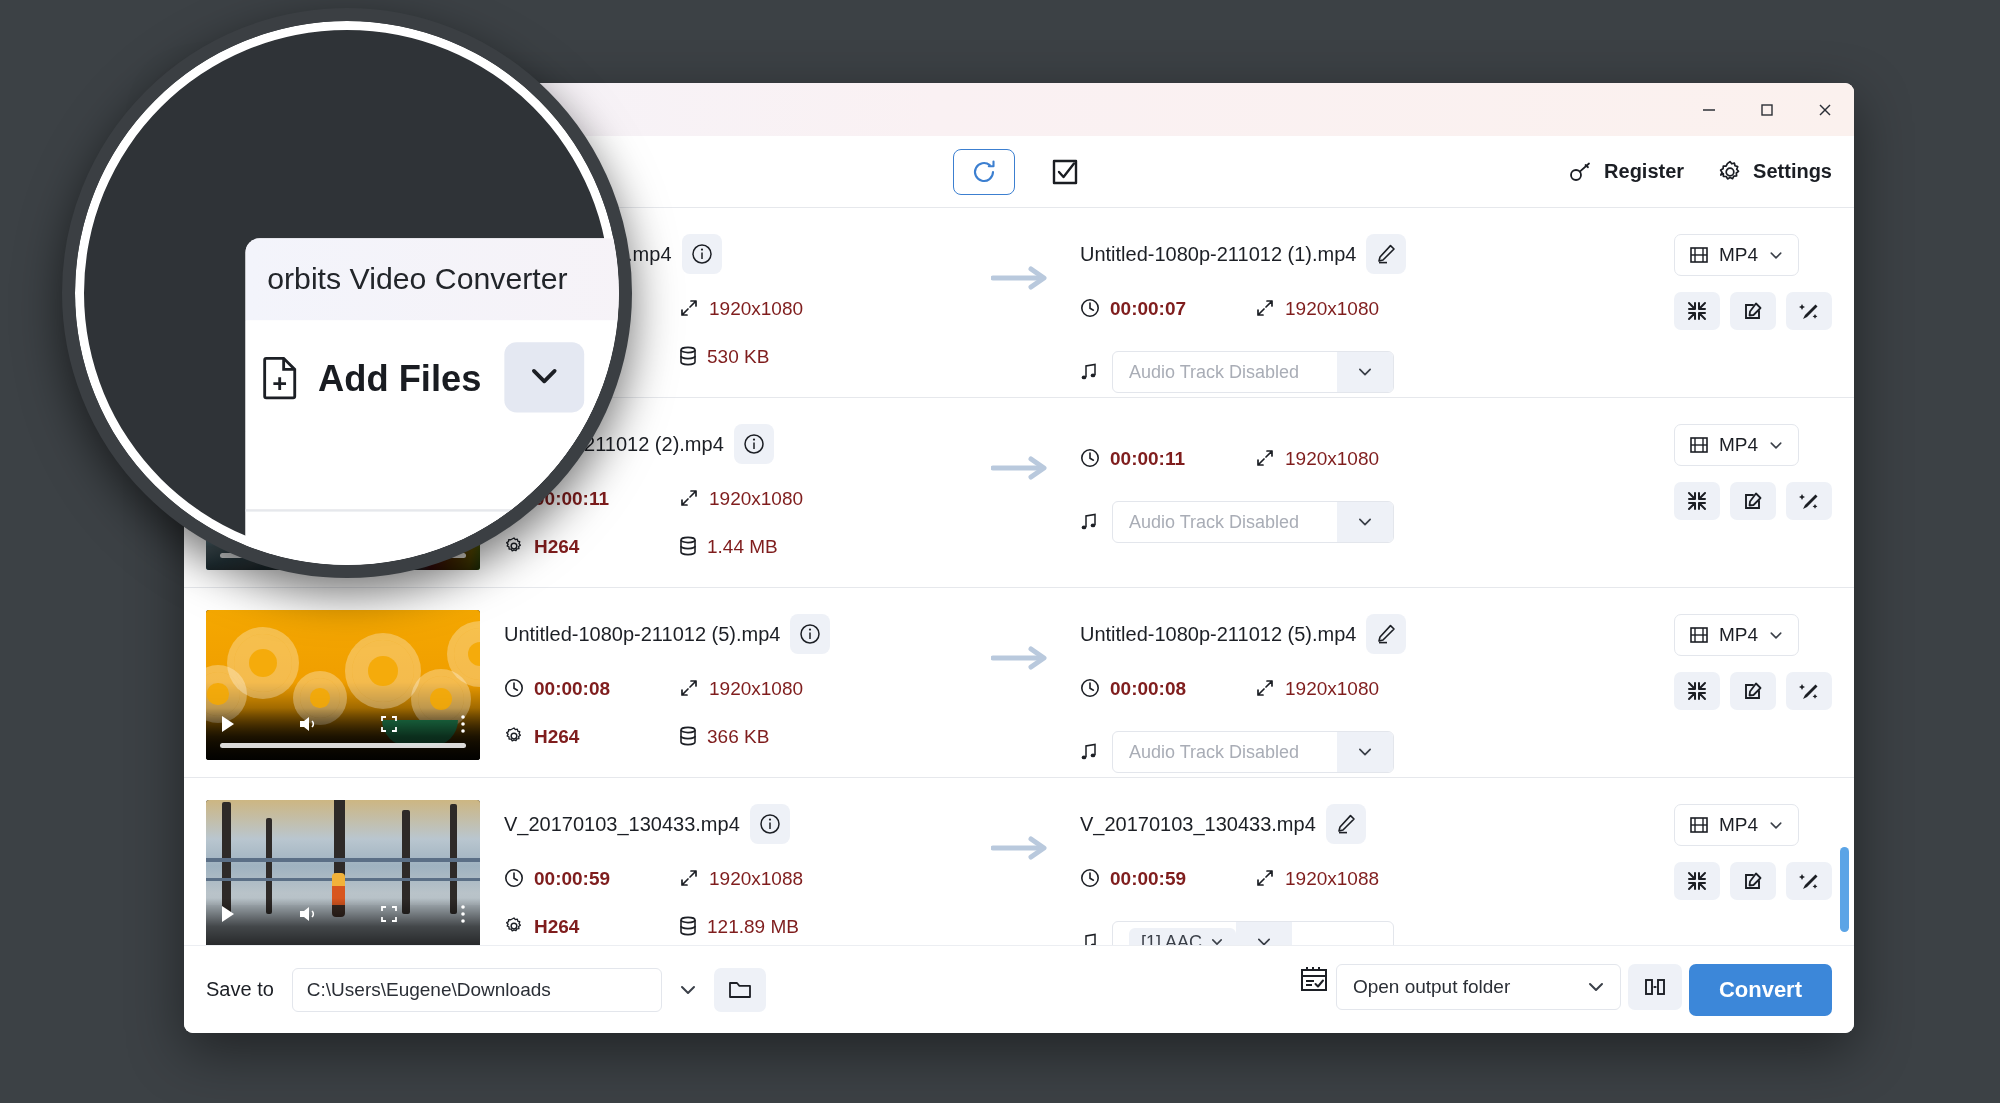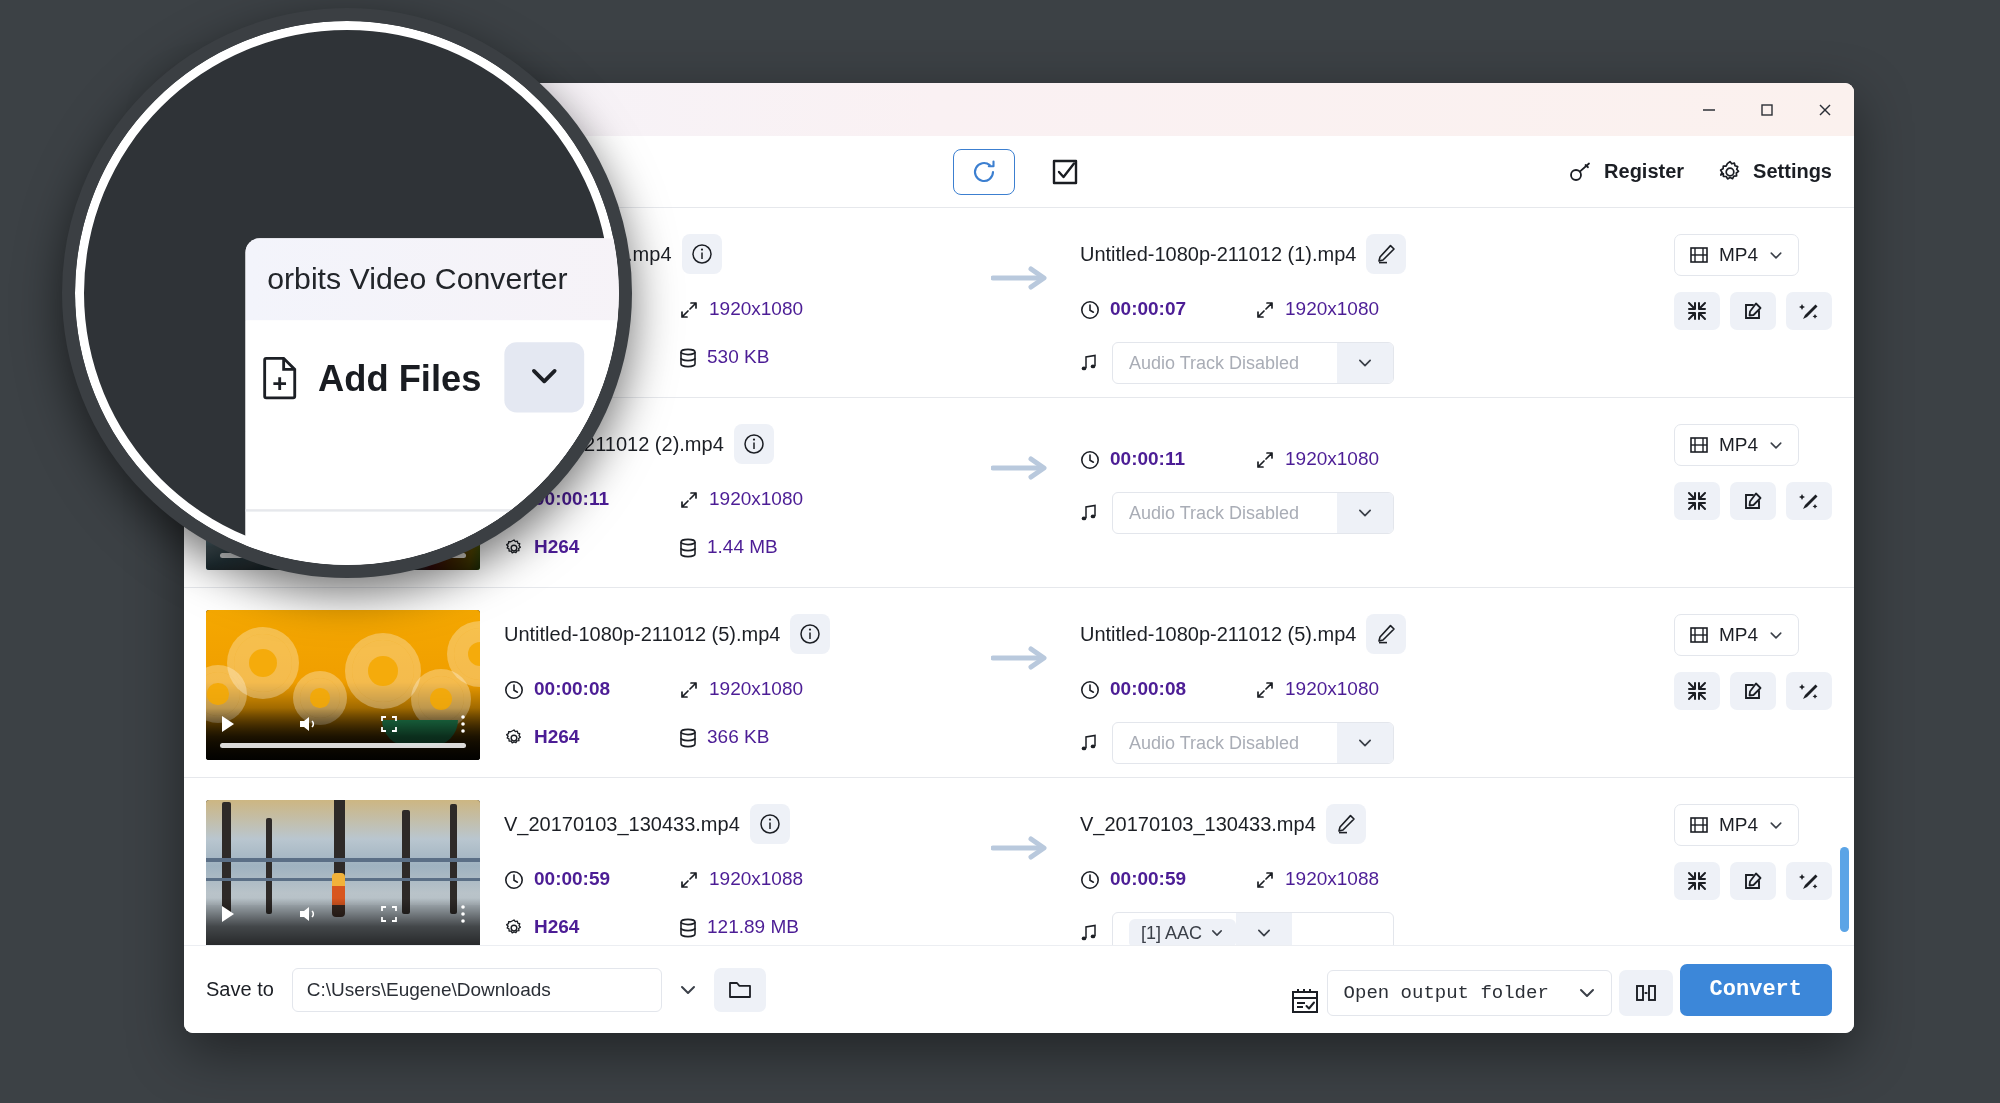--- a/index.html
+++ b/index.html
@@ -170,26 +170,26 @@
   .art-winter .ground { position: absolute; left:0; right:0; bottom:0; height: 30%; background:#b0bac1; }
   
   .src-col { width: 480px; padding-left: 24px; padding-top: 4px; }
   .name-line { display: flex; align-items: center; gap: 10px; }
   .fname { font-size: 20px; color: #1c1f25; }
   .icon-chip {
     width: 40px; height: 40px; border-radius: 8px; background: #eef1f7;
     display: flex; align-items: center; justify-content: center; flex: none;
   }
   .meta-grid { margin-top: 24px; display: flex; }
-  .meta-item { display: flex; align-items: flex-end; gap: 10px; font-size: 19px; color: #4c1d95; }
+  .meta-item { display: flex; align-items: flex-start; gap: 10px; font-size: 19px; color: #7f1d1d; }
   .meta-col1 { width: 175px; font-weight: bold; }
   .meta-row2 { margin-top: 26px; }
   .arrow-col { width: 120px; display: flex; align-items: center; justify-content: center; padding-top: 34px; }
   .dst-col { width: 430px; padding-top: 4px; }
-  .audio-line { display: flex; align-items: center; gap: 12px; margin-top: 22px; }
+  .audio-line { display: flex; align-items: center; gap: 12px; margin-top: 31px; }
   .audio-select {
     width: 282px; height: 42px; border: 1px solid #e3e6ec; border-radius: 6px;
     display: flex; align-items: center; overflow: hidden; background: #fff;
   }
   .audio-select .val { flex: 1; padding-left: 16px; font-size: 18px; color: #a9adb6; }
   .audio-select .car { width: 56px; height: 100%; background: #eef1f7; display: flex; align-items: center; justify-content: center; }
   .audio-tag {
     display: inline-flex; align-items: center; gap: 8px;
     background: #eef1f7; border-radius: 6px; padding: 4px 12px;
     font-size: 18px; color: #3b4049; margin-left: 16px;
@@ -209,21 +209,21 @@
     display: flex; align-items: center; padding: 0 22px;
   }
   #save-to-label { font-size: 20px; color: #1c1f25; margin-right: 18px; }
   #save-path {
     width: 370px; height: 44px; border: 1px solid #e3e6ec; border-radius: 6px;
     display: flex; align-items: center; padding-left: 14px;
     font-size: 19px; color: #2b2f36; background: #fff;
   }
   #save-caret { width: 52px; display: flex; align-items: center; justify-content: center; }
   #browse-btn { width: 52px; height: 44px; border-radius: 7px; background: #eef1f7; display: flex; align-items: center; justify-content: center; }
-  #footer-right { margin-left: auto; display: flex; align-items: flex-end; gap: 7px; font-family: Liberation Mono, monospace; }
+  #footer-right { margin-left: auto; display: flex; align-items: flex-start; gap: 7px; }
   #after-conv-select {
     width: 285px; height: 46px; border: 1px solid #e3e6ec; border-radius: 6px;
     display: flex; align-items: center; padding: 0 14px 0 16px;
     font-size: 19px; color: #2b2f36; background: #fff;
   }
   #after-conv-select .lbl { flex: 1; }
   #merge-btn { width: 54px; height: 46px; border-radius: 7px; background: #eef1f7; display: flex; align-items: center; justify-content: center; }
   #convert-btn {
     height: 52px; padding: 0 30px; border-radius: 7px; background: #3c87d9; color: #fff;
     display: flex; align-items: center; justify-content: center;

